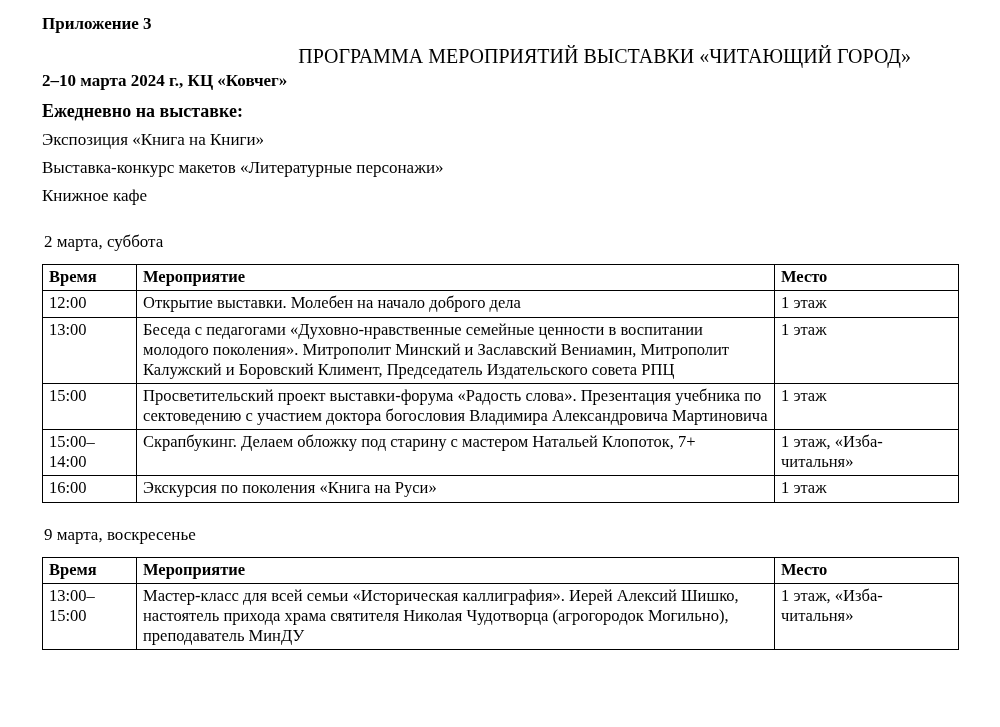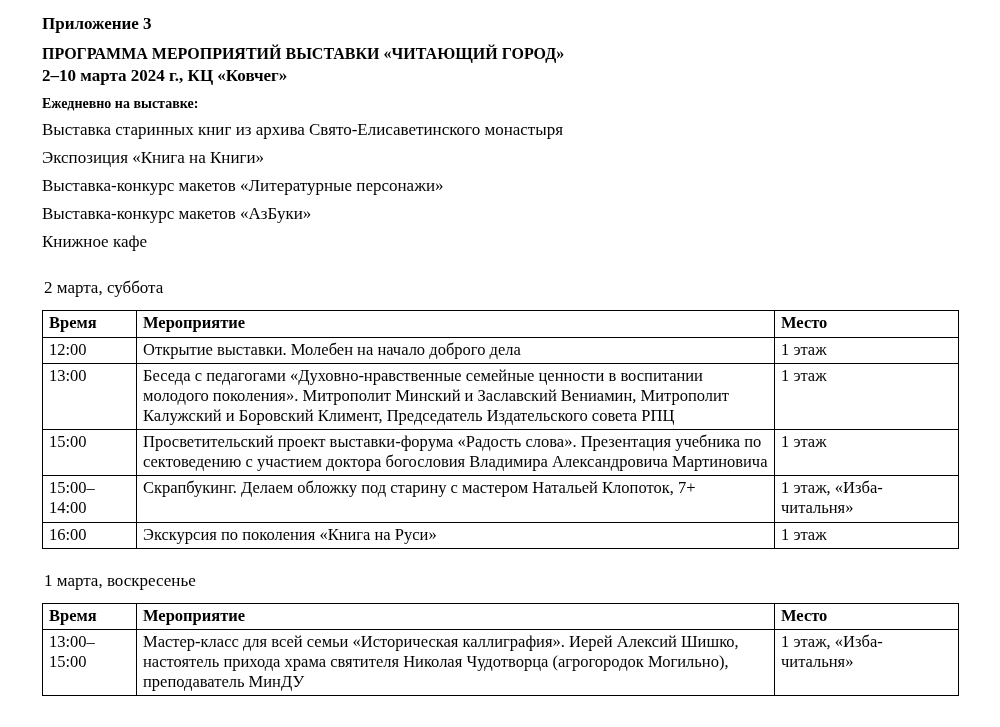--- a/index.html
+++ b/index.html
@@ -21,36 +21,36 @@
     padding: 14px 40px 0 42px;
     box-sizing: border-box;
   }
   .appendix {
     font-weight: bold;
     font-size: 17px;
     line-height: 1.2;
     margin: 0 0 10px 0;
   }
   .doc-title {
-    text-align: left;
-    font-weight: bold;
-    font-size: 16px;
+    text-align: right;
+    font-weight: normal;
+    font-size: 20px;
     line-height: 1.25;
     margin: 0 0 1px 0;
   }
   .doc-subtitle {
     text-align: left;
     font-weight: bold;
     font-size: 17px;
     line-height: 1.25;
     margin: 0 0 8px 0;
   }
   .section-bold {
     font-weight: bold;
-    font-size: 14px;
+    font-size: 18px;
     line-height: 1.25;
     margin: 0 0 4px 0;
   }
   .daily-list {
     margin: 0 0 0 0;
   }
   .daily-item {
     font-size: 17px;
     line-height: 1.65;
     white-space: nowrap;
@@ -92,24 +92,22 @@
 <div class="page">
 
   <div class="appendix">Приложение 3</div>
 
   <div class="doc-title">ПРОГРАММА МЕРОПРИЯТИЙ ВЫСТАВКИ «ЧИТАЮЩИЙ ГОРОД»</div>
   <div class="doc-subtitle">2–10 марта 2024 г., КЦ «Ковчег»</div>
 
   <div class="section-bold">Ежедневно на выставке:</div>
 
   <div class="daily-list">
-    <div class="daily-item">Выставка старинных книг из архива Свято-Елисаветинского монастыря</div>
     <div class="daily-item">Экспозиция «Книга на Книги»</div>
     <div class="daily-item">Выставка-конкурс макетов «Литературные персонажи»</div>
-    <div class="daily-item">Выставка-конкурс макетов «АзБуки»</div>
     <div class="daily-item">Книжное кафе</div>
   </div>
 
   <div class="day-heading">2 марта, суббота</div>
 
   <table class="program">
     <colgroup>
       <col class="col-time">
       <col class="col-event">
       <col class="col-place">
@@ -145,21 +143,21 @@
 читальня»</td>
       </tr>
       <tr>
         <td>16:00</td>
         <td>Экскурсия по поколения «Книга на Руси»</td>
         <td>1 этаж</td>
       </tr>
     </tbody>
   </table>
 
-  <div class="day-heading">1 марта, воскресенье</div>
+  <div class="day-heading">9 марта, воскресенье</div>
 
   <table class="program">
     <colgroup>
       <col class="col-time">
       <col class="col-event">
       <col class="col-place">
     </colgroup>
     <thead>
       <tr>
         <th>Время</th>

